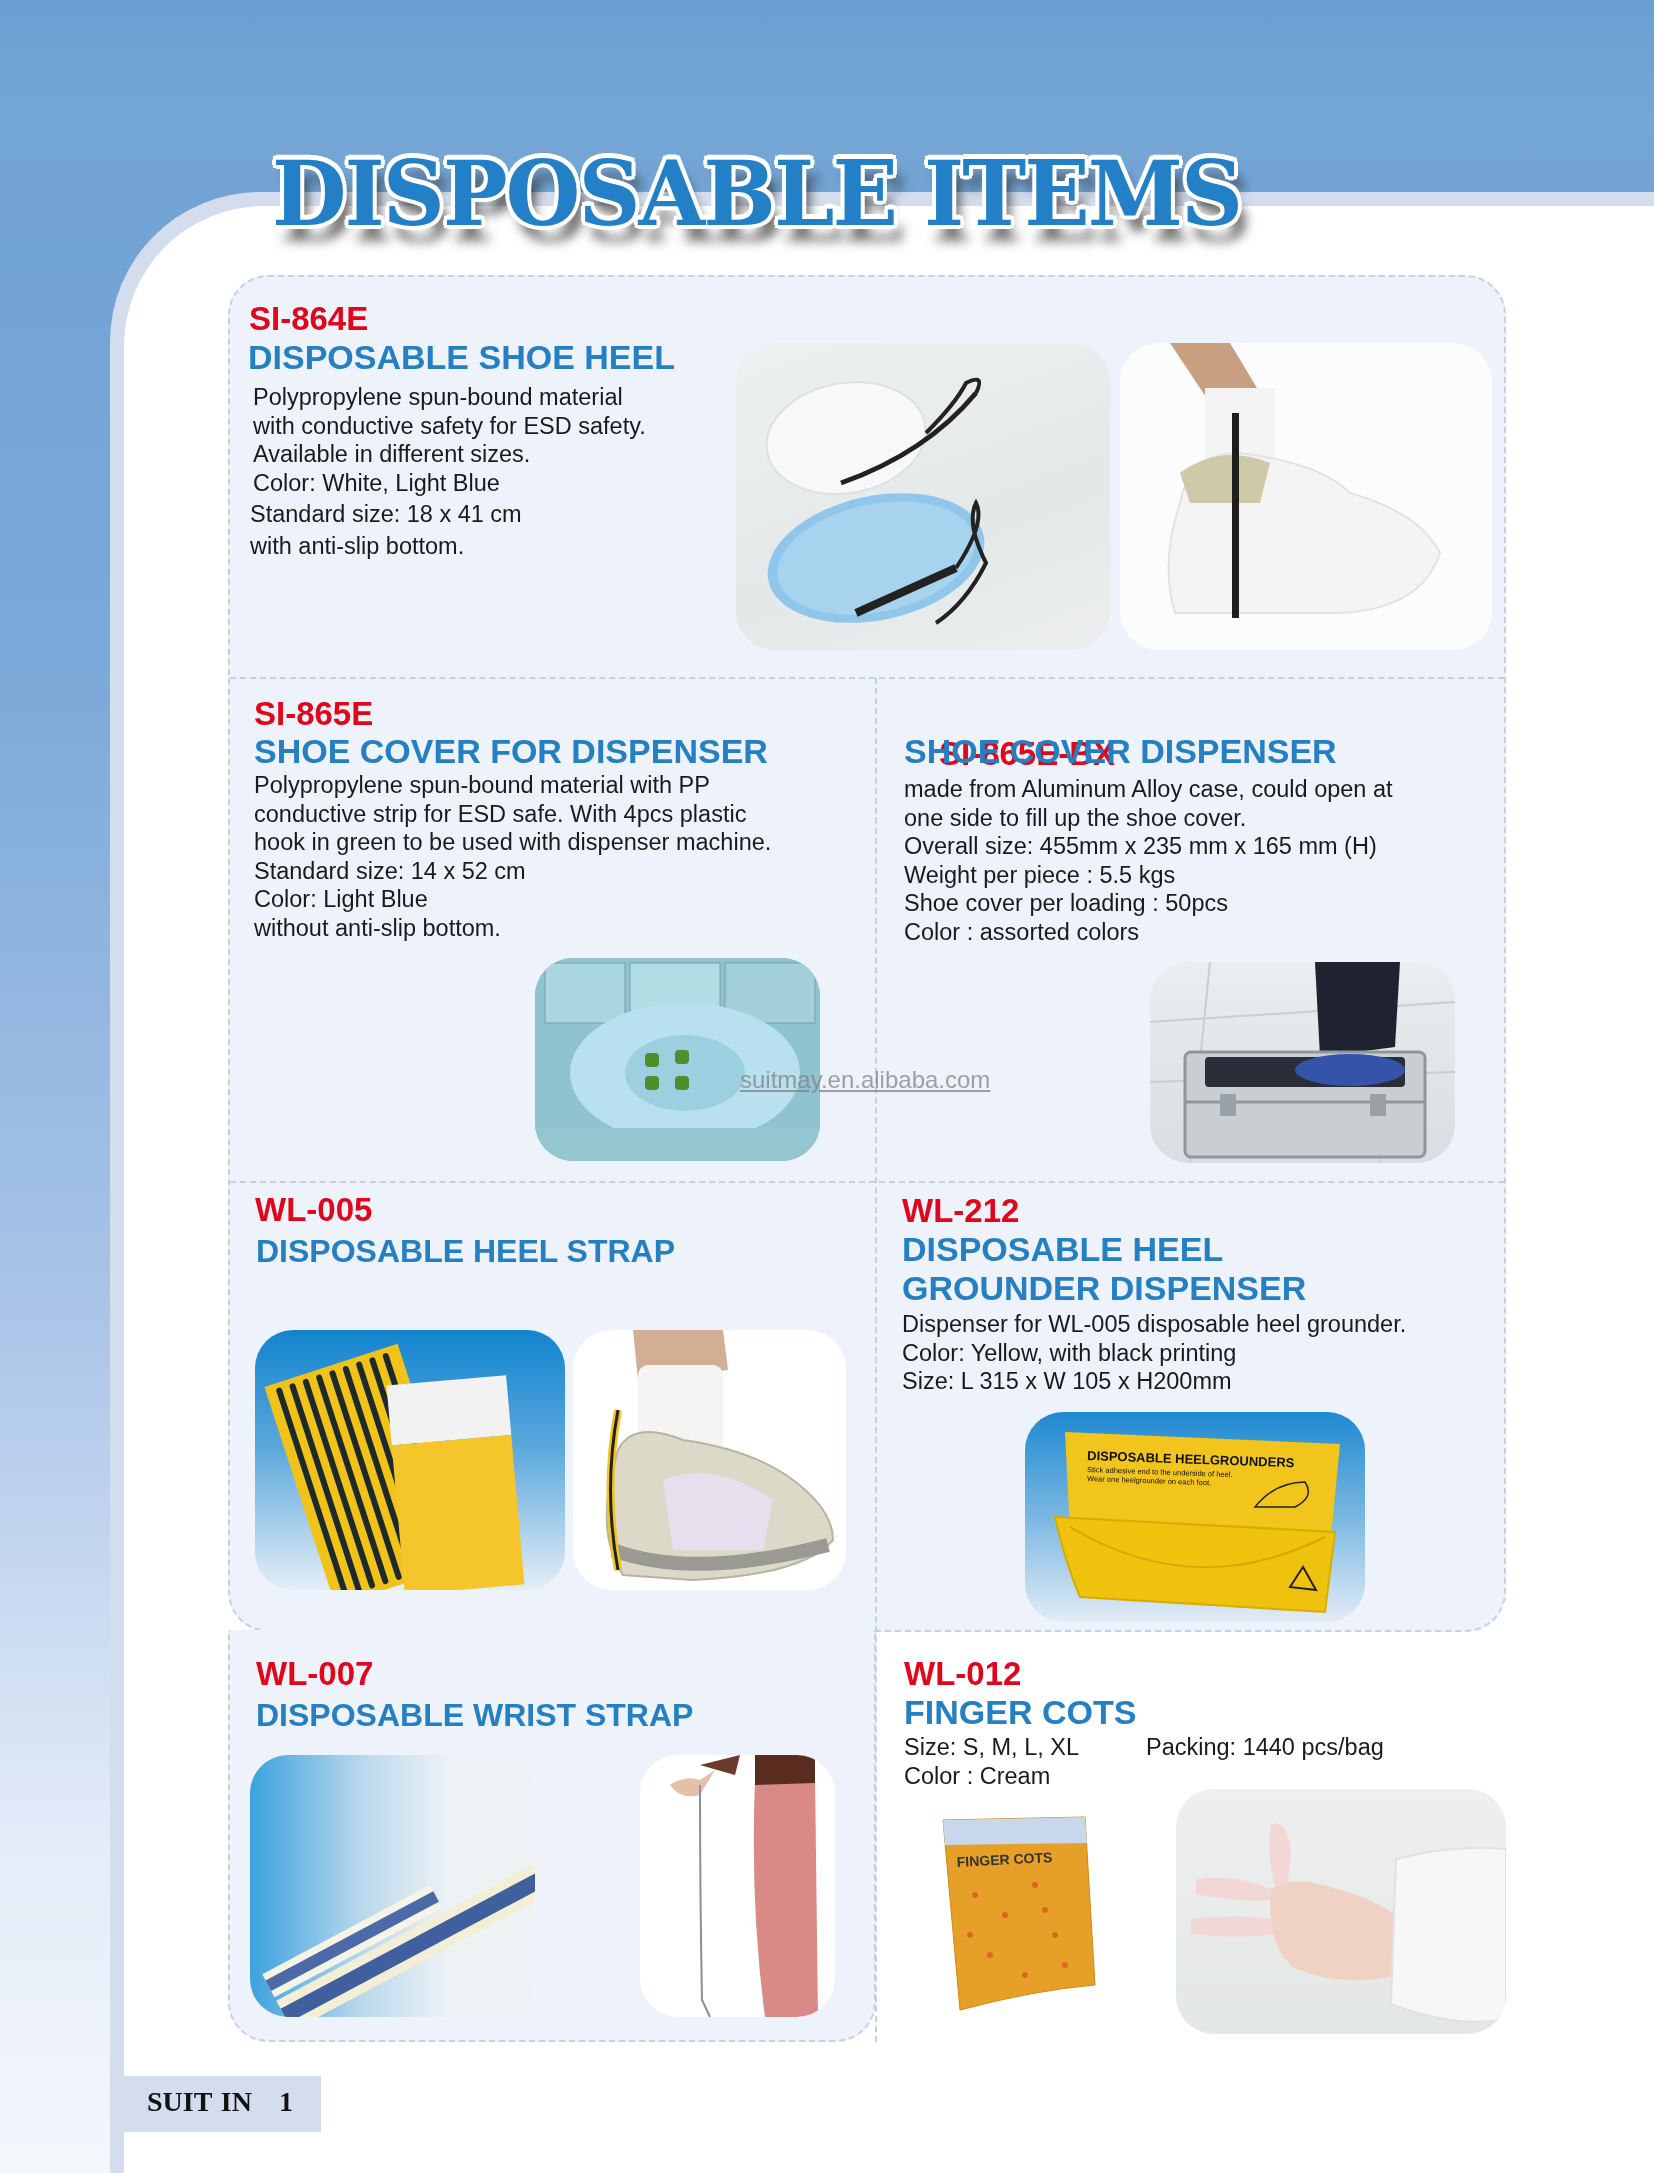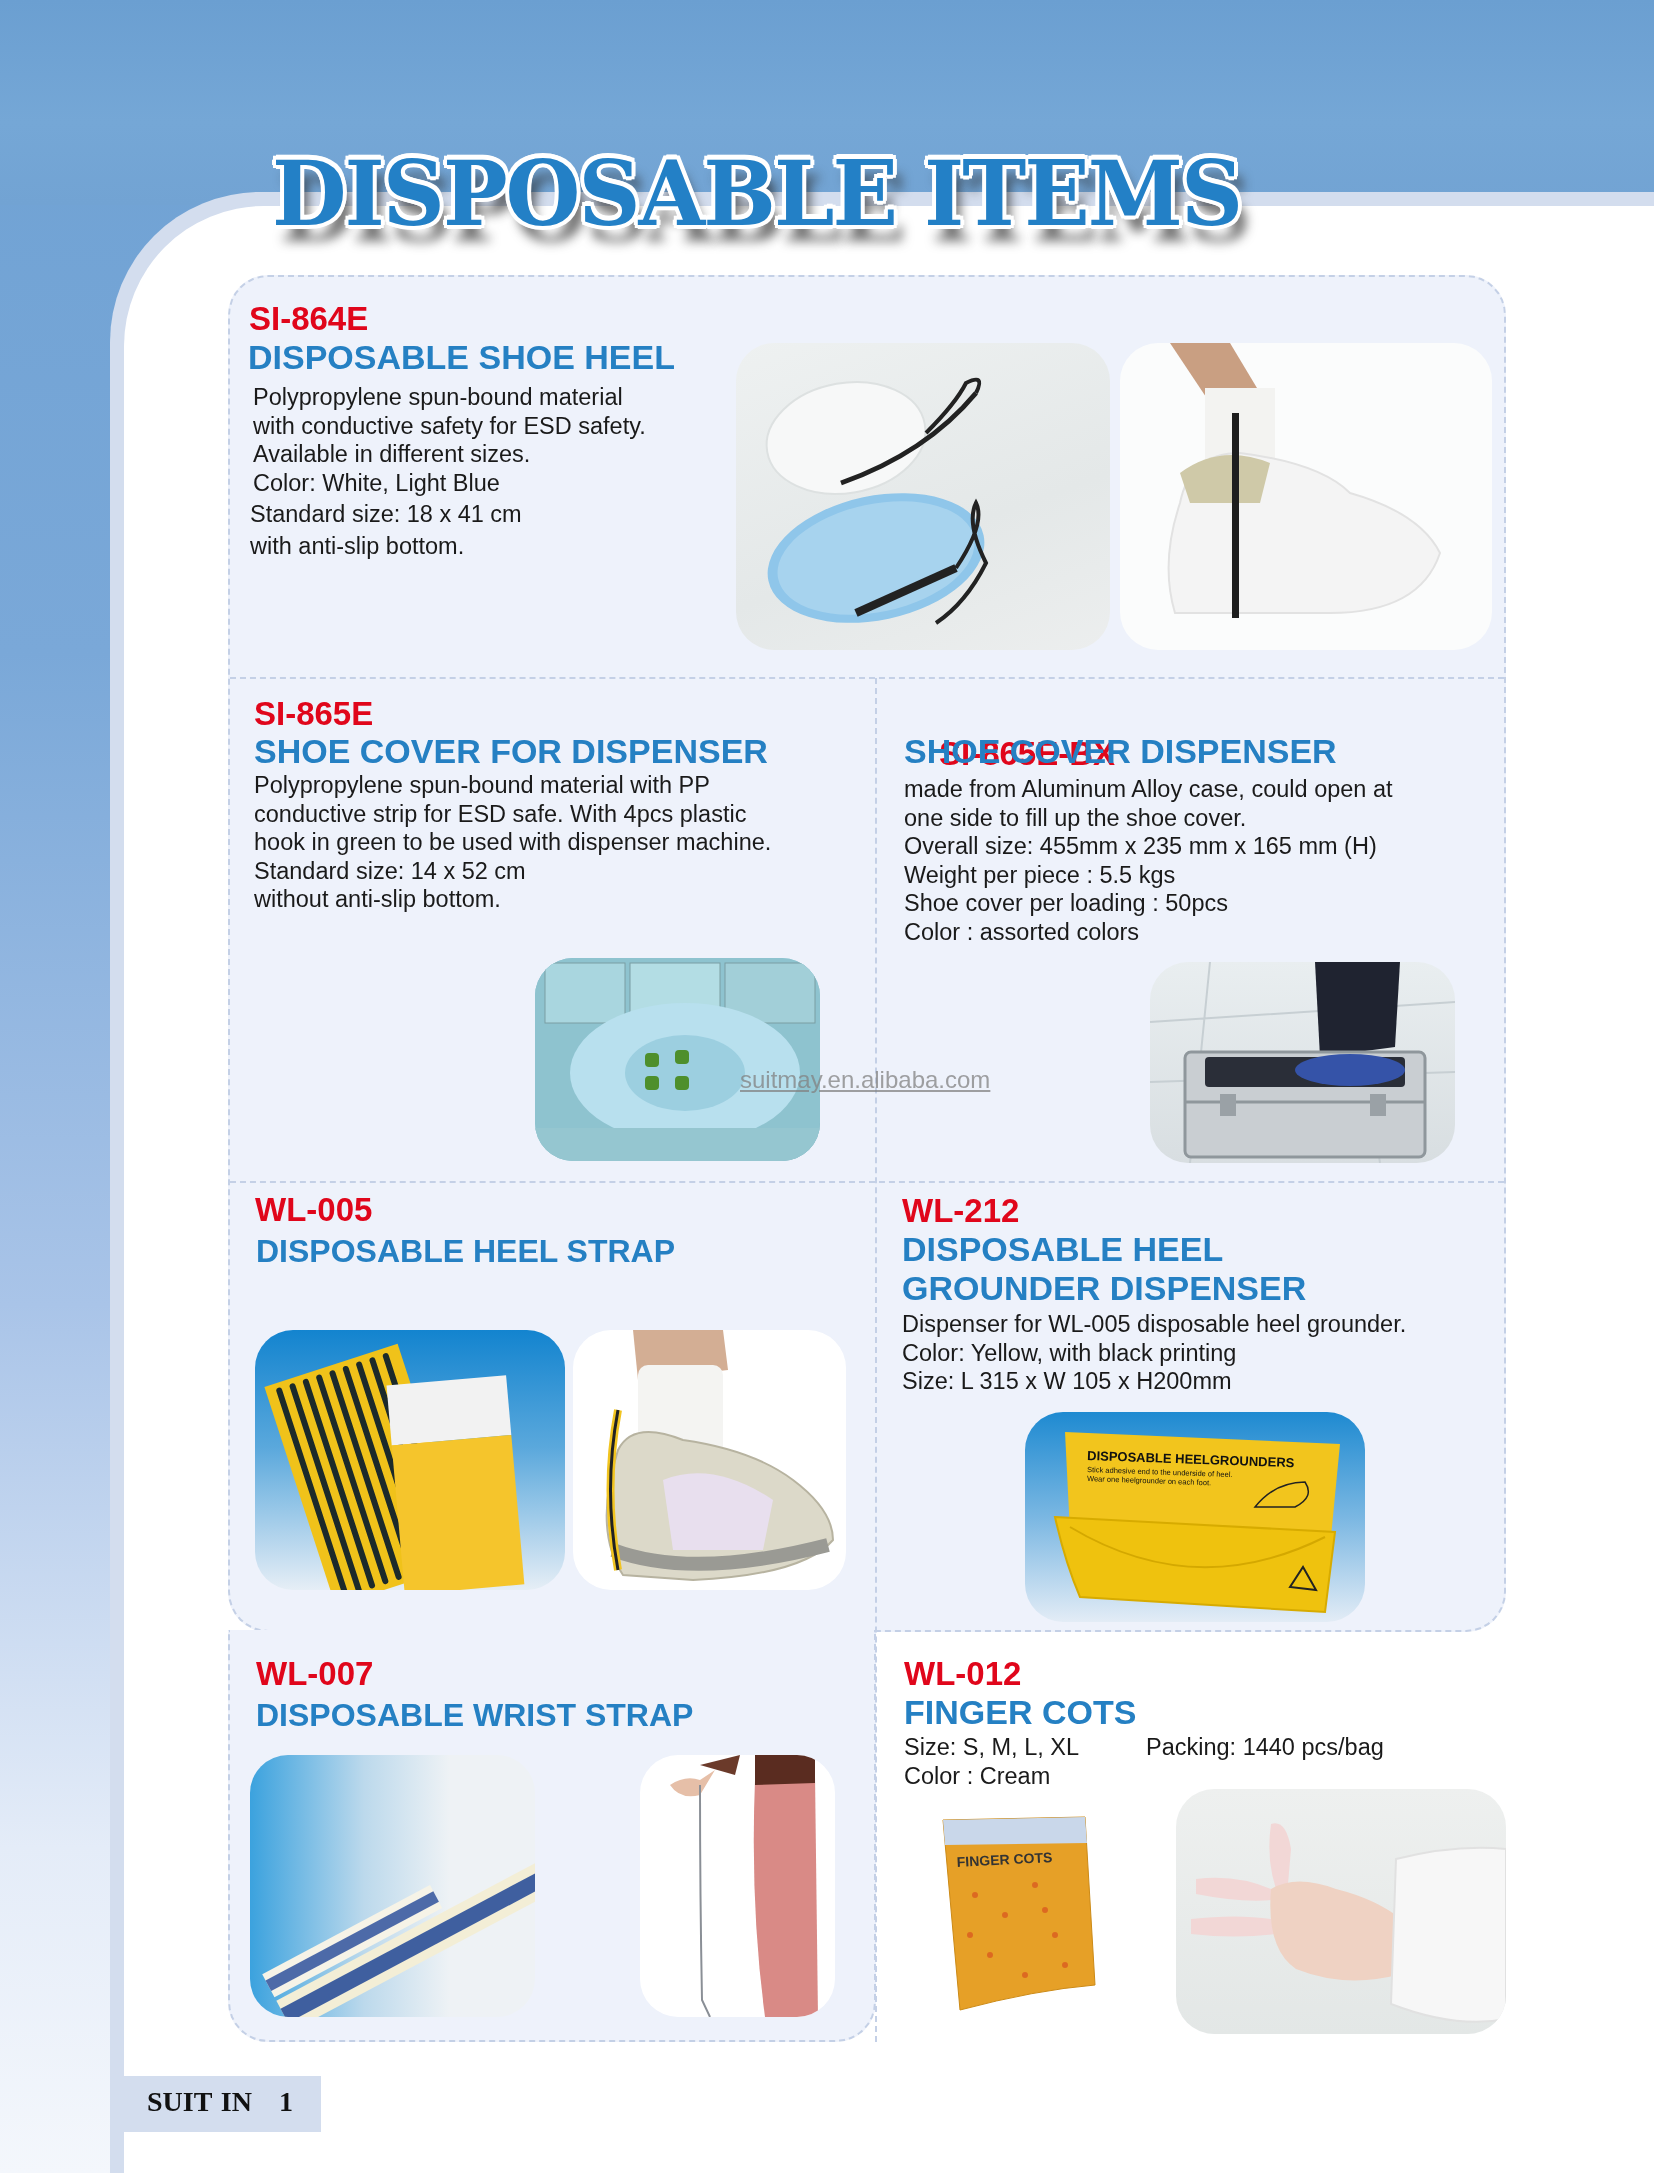--- a/index.html
+++ b/index.html
@@ -127,20 +127,21 @@
 </section>
 
 <section>
   <div class="code" style="left:254px; top:696px;">SI-865E</div>
   <div class="name" style="left:254px; top:732px;">SHOE COVER FOR DISPENSER</div>
   <div class="desc" style="left:254px; top:771px;">
     <div>Polypropylene spun-bound material with PP</div>
     <div>conductive strip for ESD safe. With 4pcs plastic</div>
     <div>hook in green to be used with dispenser machine.</div>
     <div>Standard size: 14 x 52 cm</div>
+    <div>Color: Light Blue</div>
     <div>without anti-slip bottom.</div>
   </div>
   <div class="photo" style="left:535px; top:958px; width:285px; height:203px; background:linear-gradient(135deg,#7fb9c9,#a5d3e0 50%,#6aa3b3);">
     <svg width="285" height="203" viewBox="0 0 285 203">
       <rect x="0" y="0" width="285" height="203" fill="#8ec3cf"></rect>
       <rect x="10" y="5" width="80" height="60" fill="#a9d6df" stroke="#7a9ea3"></rect>
       <rect x="95" y="5" width="90" height="60" fill="#b3dde4" stroke="#7a9ea3"></rect>
       <rect x="190" y="5" width="90" height="60" fill="#a2cfd8" stroke="#7a9ea3"></rect>
       <ellipse cx="150" cy="115" rx="115" ry="70" fill="#b8e0ee"></ellipse>
       <ellipse cx="150" cy="115" rx="60" ry="38" fill="#9ccfe0"></ellipse>

